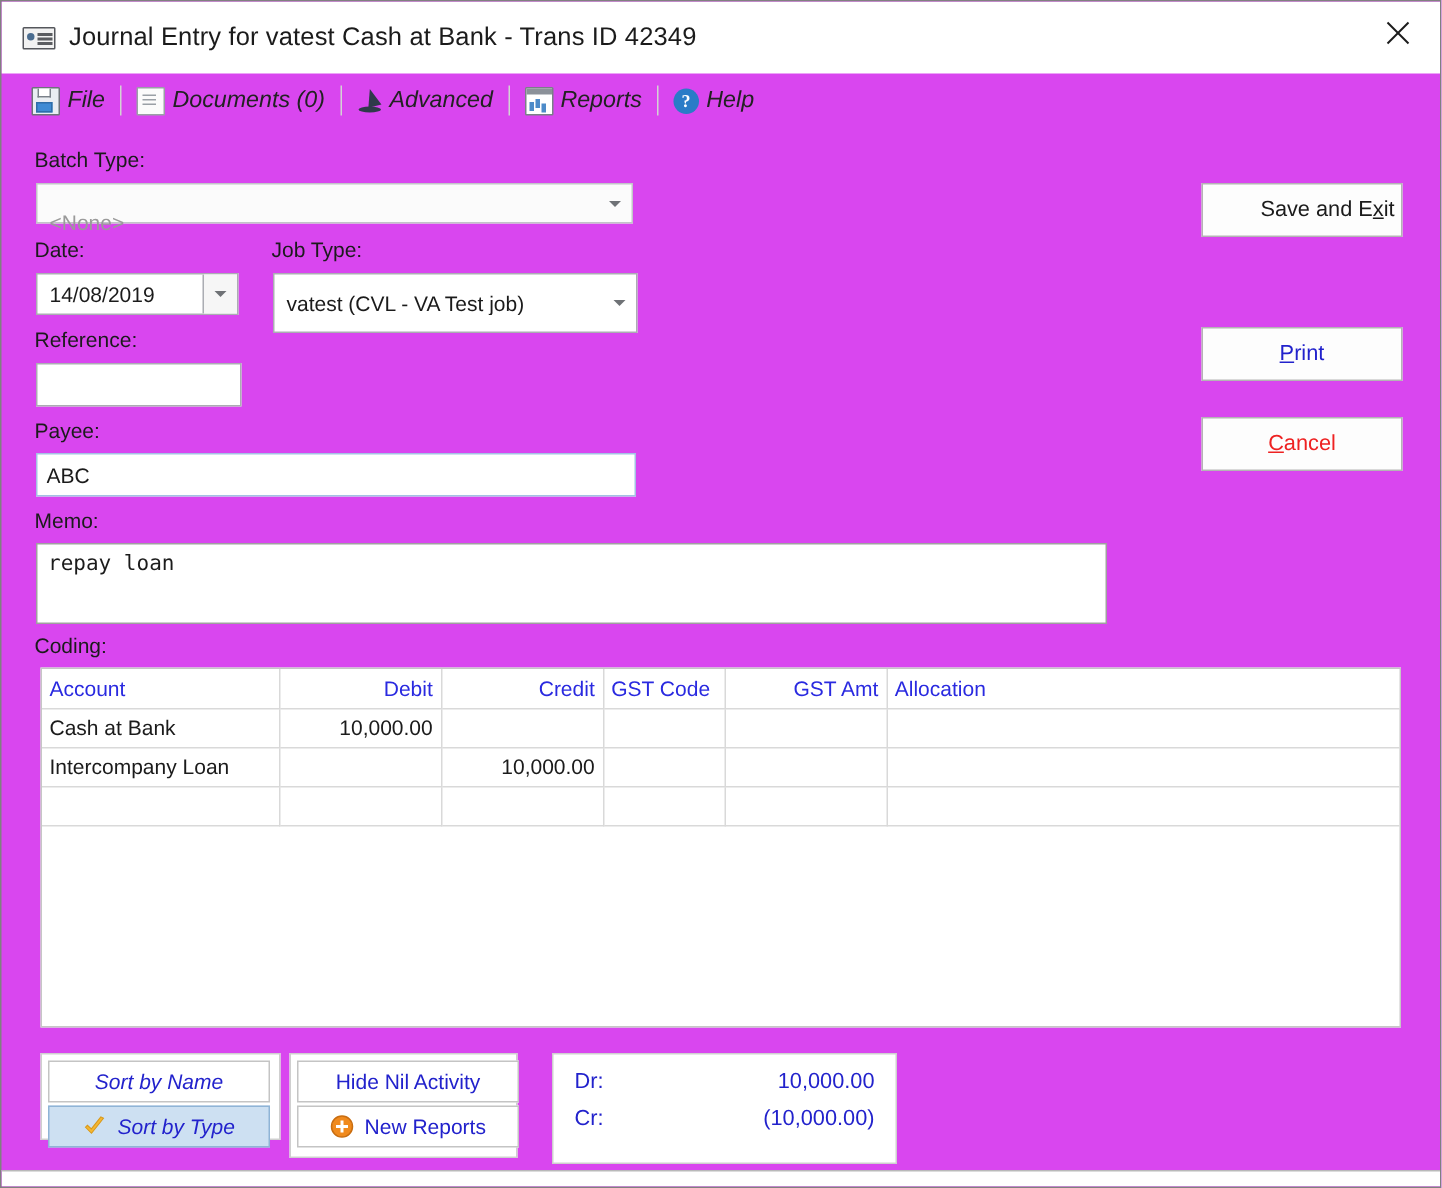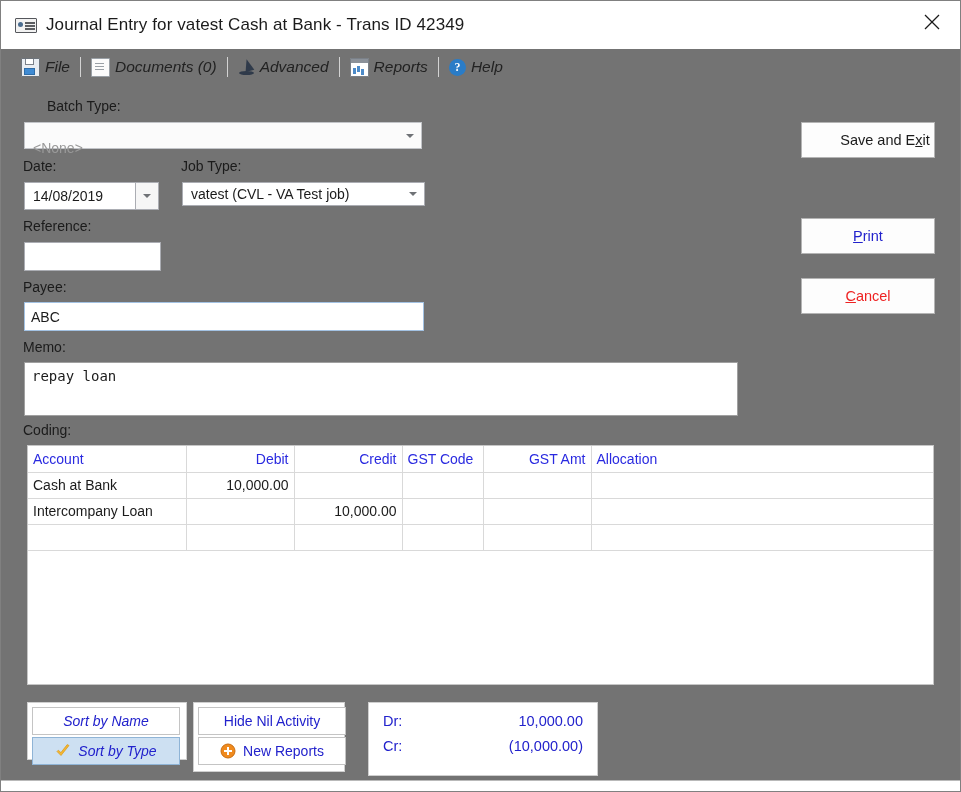--- a/index.html
+++ b/index.html
@@ -11,21 +11,21 @@
     font-family: "Liberation Sans", sans-serif;
     font-size: 13px;
     color: #1a1a1a;
     -webkit-font-smoothing: antialiased;
   }
   #window {
     position: relative;
     width: 961px;
     height: 792px;
     box-sizing: border-box;
-    background: #737373;
+    background: #d946ef;
     border: 1px solid #808080;
     overflow: hidden;
   }
 
   
   #titlebar {
     position: absolute;
     left: 0; top: 0;
     width: 961px;
     height: 48px;
@@ -406,38 +406,38 @@
       <span class="mi-icon ic-rep"></span>
       <span class="menu-label">Reports</span>
     </div>
     <div class="menu-sep"></div>
     <div class="menu-item">
       <span class="mi-icon ic-help">?</span>
       <span class="menu-label">Help</span>
     </div>
   </div>
 
-  <div class="fld-label" style="left:22px; top:97px;margin-left:24px;">Batch Type:</div>
+  <div class="fld-label" style="left:22px; top:97px;">Batch Type:</div>
   <div class="combo disabled" style="left:23px; top:121px; width:398px; height:27px;">
     <span class="val">&lt;None&gt;</span>
     <span class="arrow-btn">
         <span class="caret"></span>
       </span>
   </div>
 
   <div class="fld-label" style="left:22px; top:157px;">Date:</div>
   <div class="combo" style="left:23px; top:181px; width:135px; height:28px;">
     <span class="val">14/08/2019</span>
     <span class="arrow-btn boxed">
         <span class="caret"></span>
       </span>
   </div>
 
   <div class="fld-label" style="left:180px; top:157px;">Job Type:</div>
-  <div class="combo" style="left:181px; top:181px; width:243px; height:24px;gap:39px;">
+  <div class="combo" style="left:181px; top:181px; width:243px; height:40px;gap:39px;">
     <span class="val">vatest (CVL - VA Test job)</span>
     <span class="arrow-btn">
         <span class="caret"></span>
       </span>
   </div>
 
   <div class="fld-label" style="left:22px; top:217px;">Reference:</div>
   <input class="textbox" style="left: 23px; top: 241px; width: 137px; height: 29px;" value="">
 
   <div class="fld-label" style="left:22px; top:278px;">Payee:</div>

